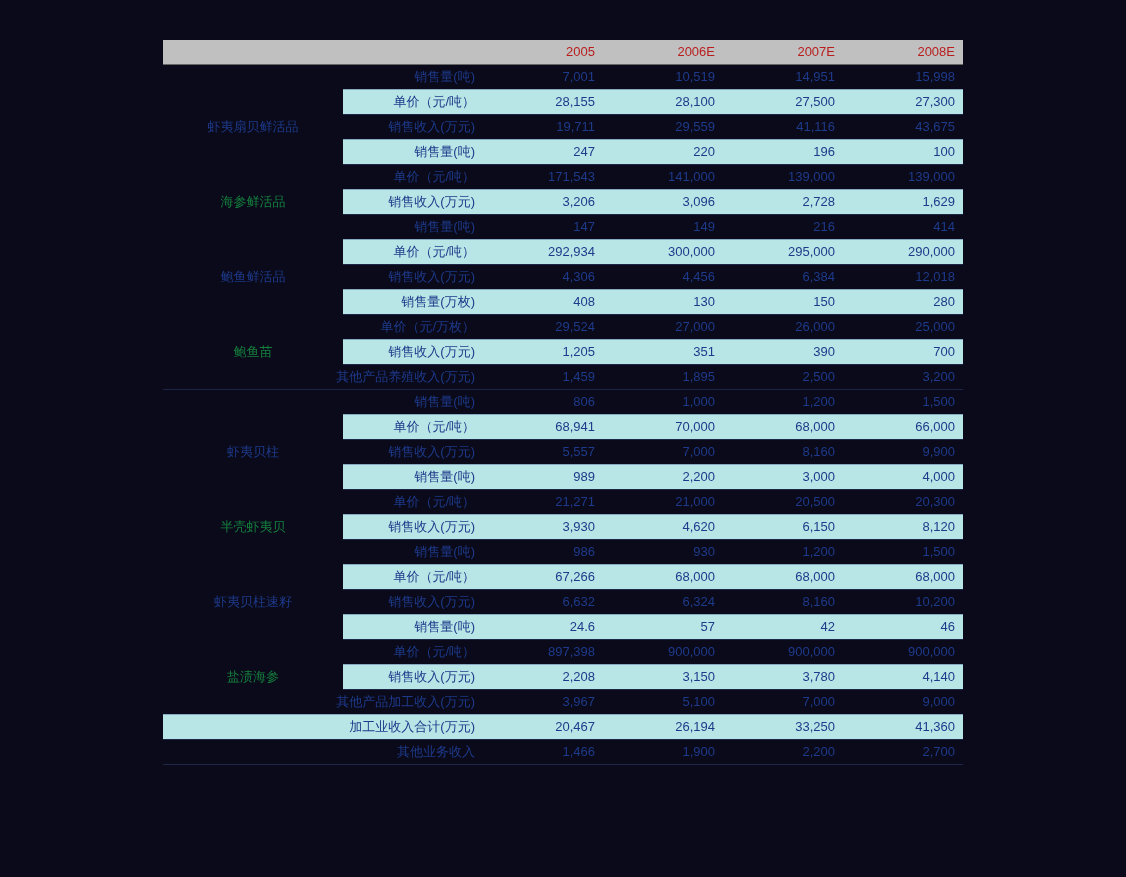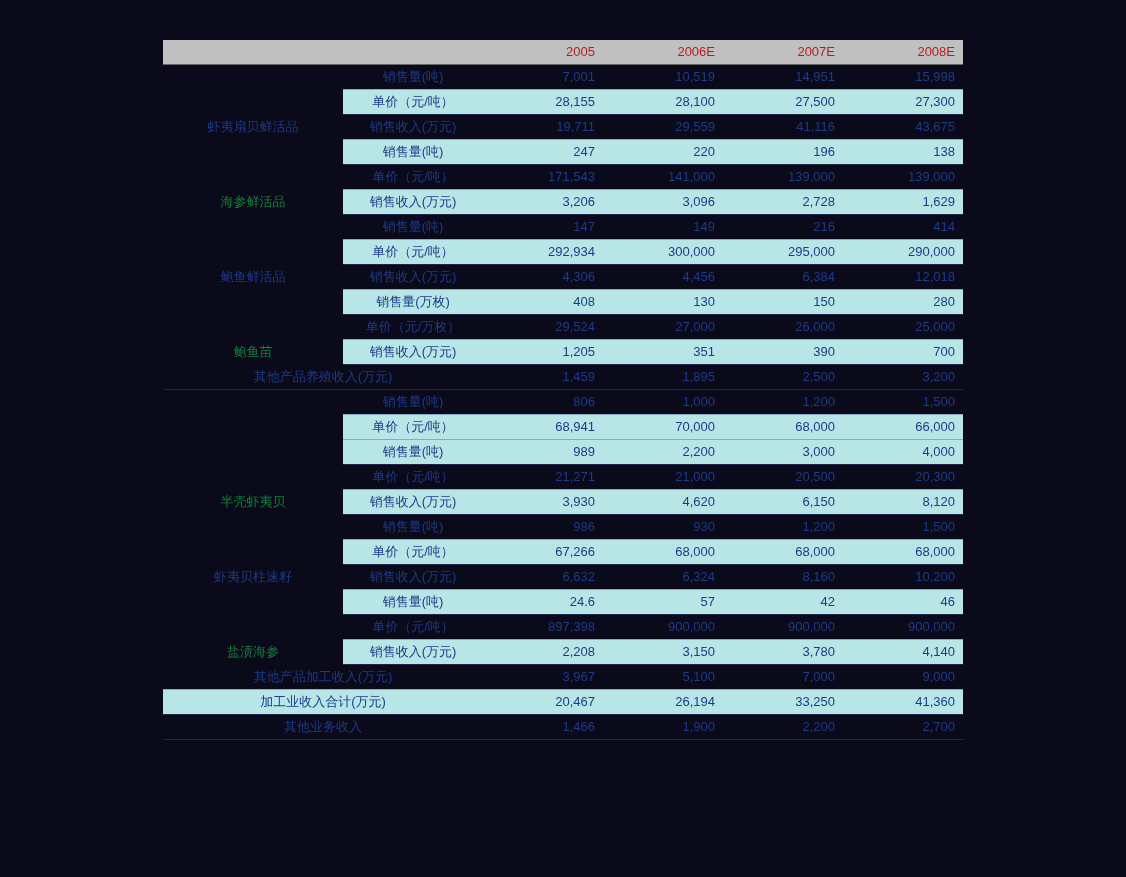--- a/index.html
+++ b/index.html
@@ -28,21 +28,20 @@
       white-space: nowrap;
     }
     td.cat {
       text-align: center;
       color: #15803d;
       font-weight: normal;
       border-bottom: none;
       background: transparent;
     }
     td.metric {
-      text-align: center;
     }
     tr.header th {
       background: #c0c0c0;
       color: #b91c1c;
       font-weight: normal;
       text-align: right;
       border-bottom: 1px solid #666;
     }
     tr.header th.blank {
       background: #c0c0c0;
@@ -102,21 +101,21 @@
           <td>29,559</td>
           <td>41,116</td>
           <td>43,675</td>
         </tr>
         <tr class="cyan">
           <td class="cat"></td>
           <td class="metric">销售量(吨)</td>
           <td>247</td>
           <td>220</td>
           <td>196</td>
-          <td>138</td>
+          <td>100</td>
         </tr>
         <tr class="dark">
           <td class="cat"></td>
           <td class="metric">单价（元/吨）</td>
           <td>171,543</td>
           <td>141,000</td>
           <td>139,000</td>
           <td>139,000</td>
         </tr>
         <tr class="cyan">
@@ -191,20 +190,28 @@
           <td>1,500</td>
         </tr>
         <tr class="cyan">
           <td class="cat"></td>
           <td class="metric">单价（元/吨）</td>
           <td>68,941</td>
           <td>70,000</td>
           <td>68,000</td>
           <td>66,000</td>
         </tr>
+        <tr class="dark">
+          <td class="cat">虾夷贝柱</td>
+          <td class="metric">销售收入(万元)</td>
+          <td>5,557</td>
+          <td>7,000</td>
+          <td>8,160</td>
+          <td>9,900</td>
+        </tr>
         <tr class="cyan">
           <td class="cat"></td>
           <td class="metric">销售量(吨)</td>
           <td>989</td>
           <td>2,200</td>
           <td>3,000</td>
           <td>4,000</td>
         </tr>
         <tr class="dark">
           <td class="cat"></td>

